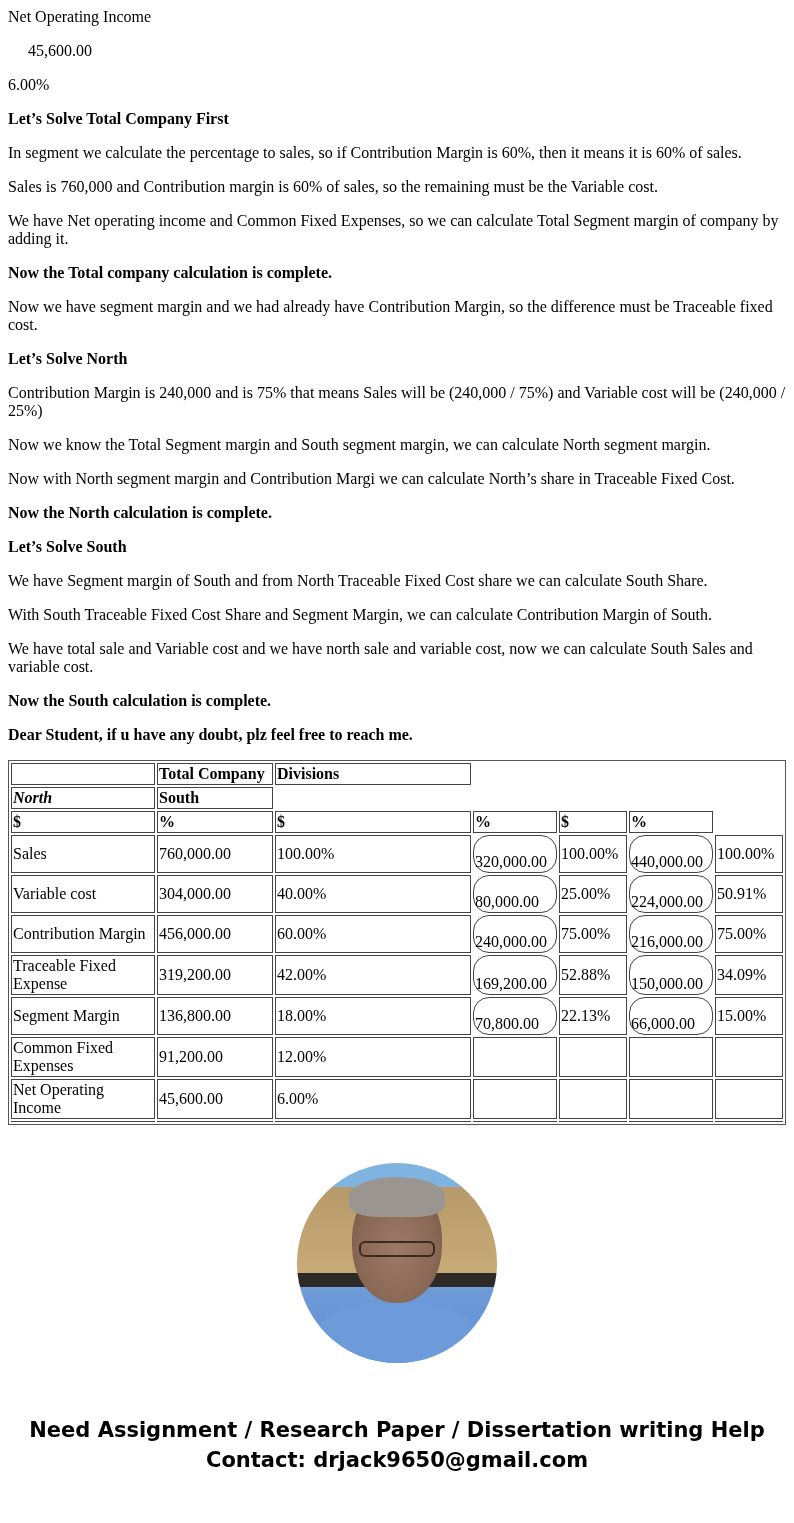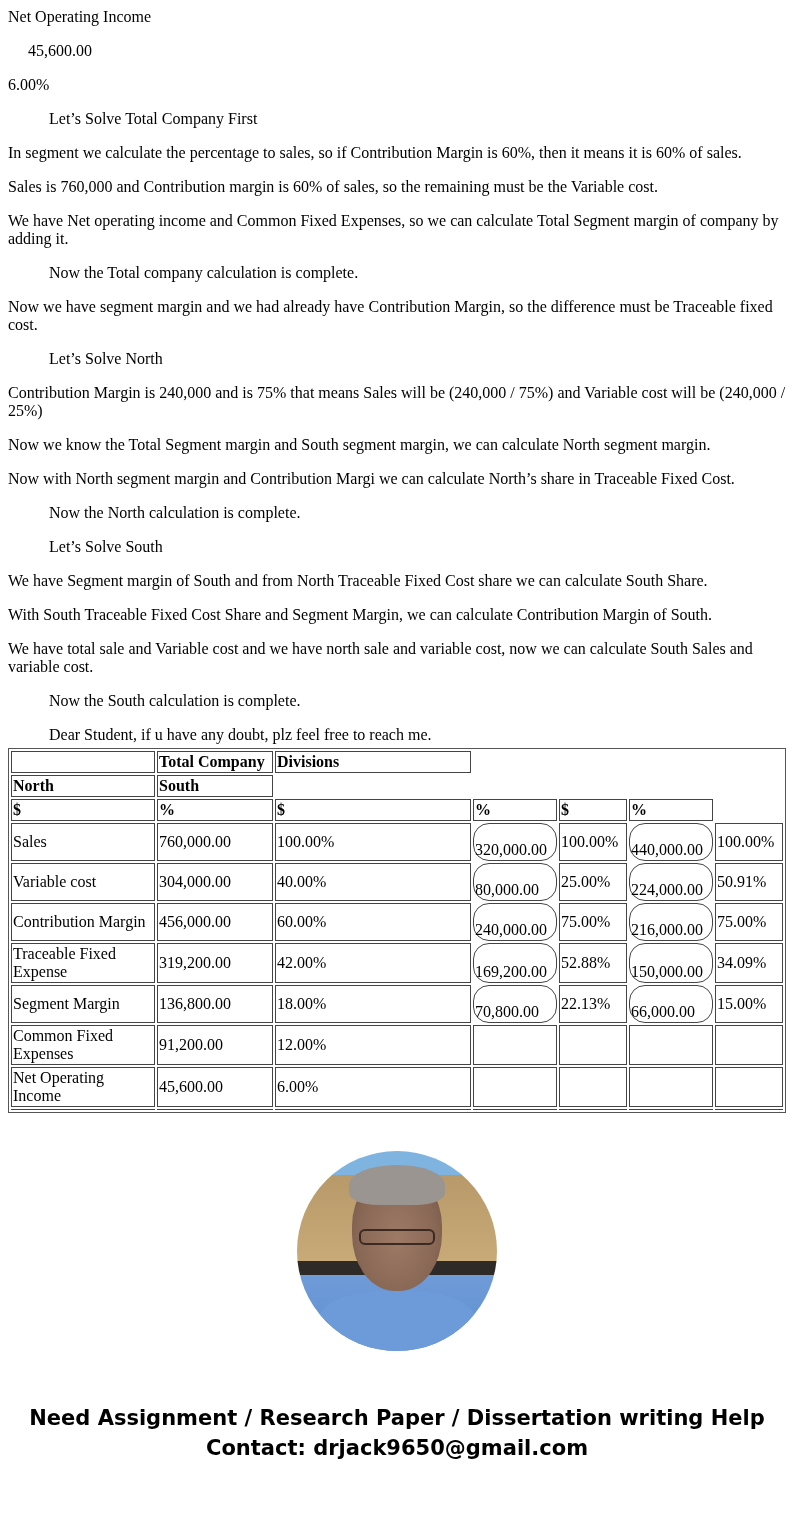--- a/index.html
+++ b/index.html
@@ -8,37 +8,37 @@
     font-family: "Liberation Serif", serif;
     font-size: 16px;
     color: #000;
     padding: 0 8px;
     box-sizing: border-box;
   }
   p { margin: 0; line-height: 18px; }
   .para { margin-top: 16px; }
   .first { padding-top: 8px; }
   .indent { padding-left: 20px; }
-  b { font-weight: normal; margin-left: 41px; }
+  b { font-weight: bold; }
 
   table.seg {
-    margin-top: 4px;
+    margin-top: 16px;
     border: 1px solid #555;
     border-collapse: separate;
     border-spacing: 2px;
     width: 778px;
   }
   table.seg td {
     border: 1px solid #444;
     padding: 1px;
     font-size: 16px;
     line-height: 18px;
     vertical-align: middle;
   }
-  .lbl { width: 140px; }
+  .lbl { width: 140px; font-style: italic; }
   .num { text-align: left; padding-right: 30px !important; }
   .row-h td { height: 34px; }
   .bot { vertical-align: bottom !important; border-radius: 16px; }
   .hdr { font-weight: bold; }
   .noborder { border: none !important; }
   .tailrow td { height: 0; padding: 0 !important; border-width: 1px 1px 0 1px !important; }
 
   .avatar-wrap { text-align: center; margin-top: 38px; }
   .avatar {
     display: inline-block;

